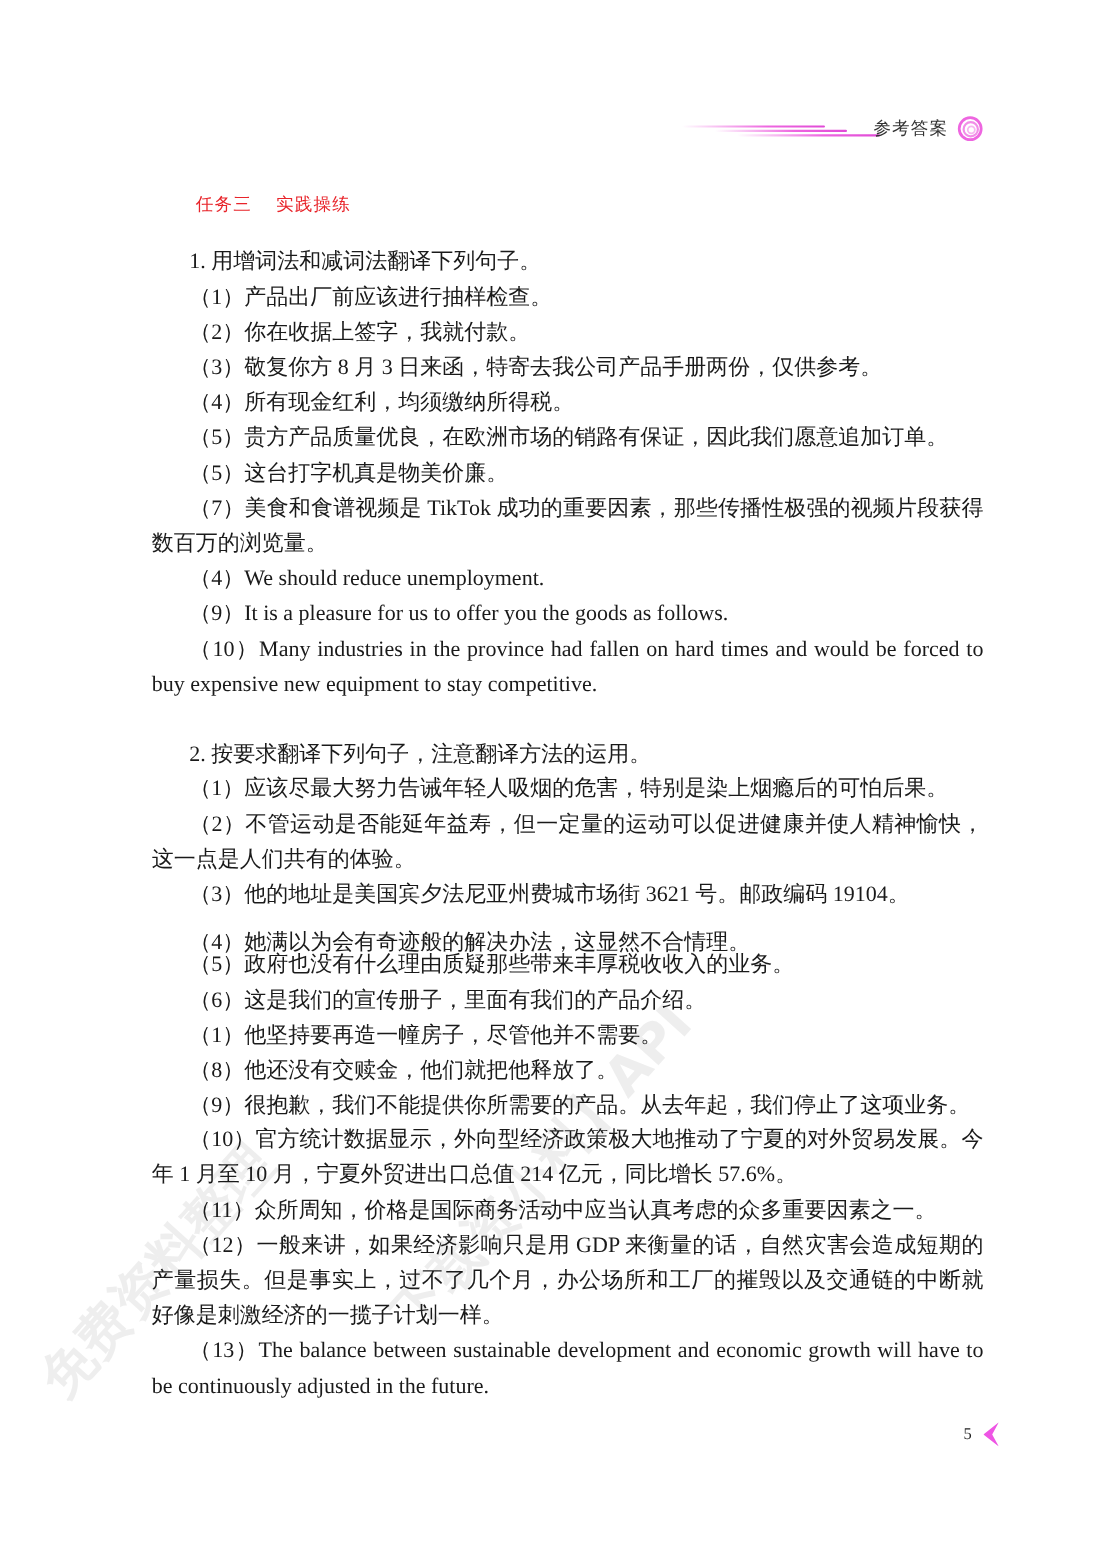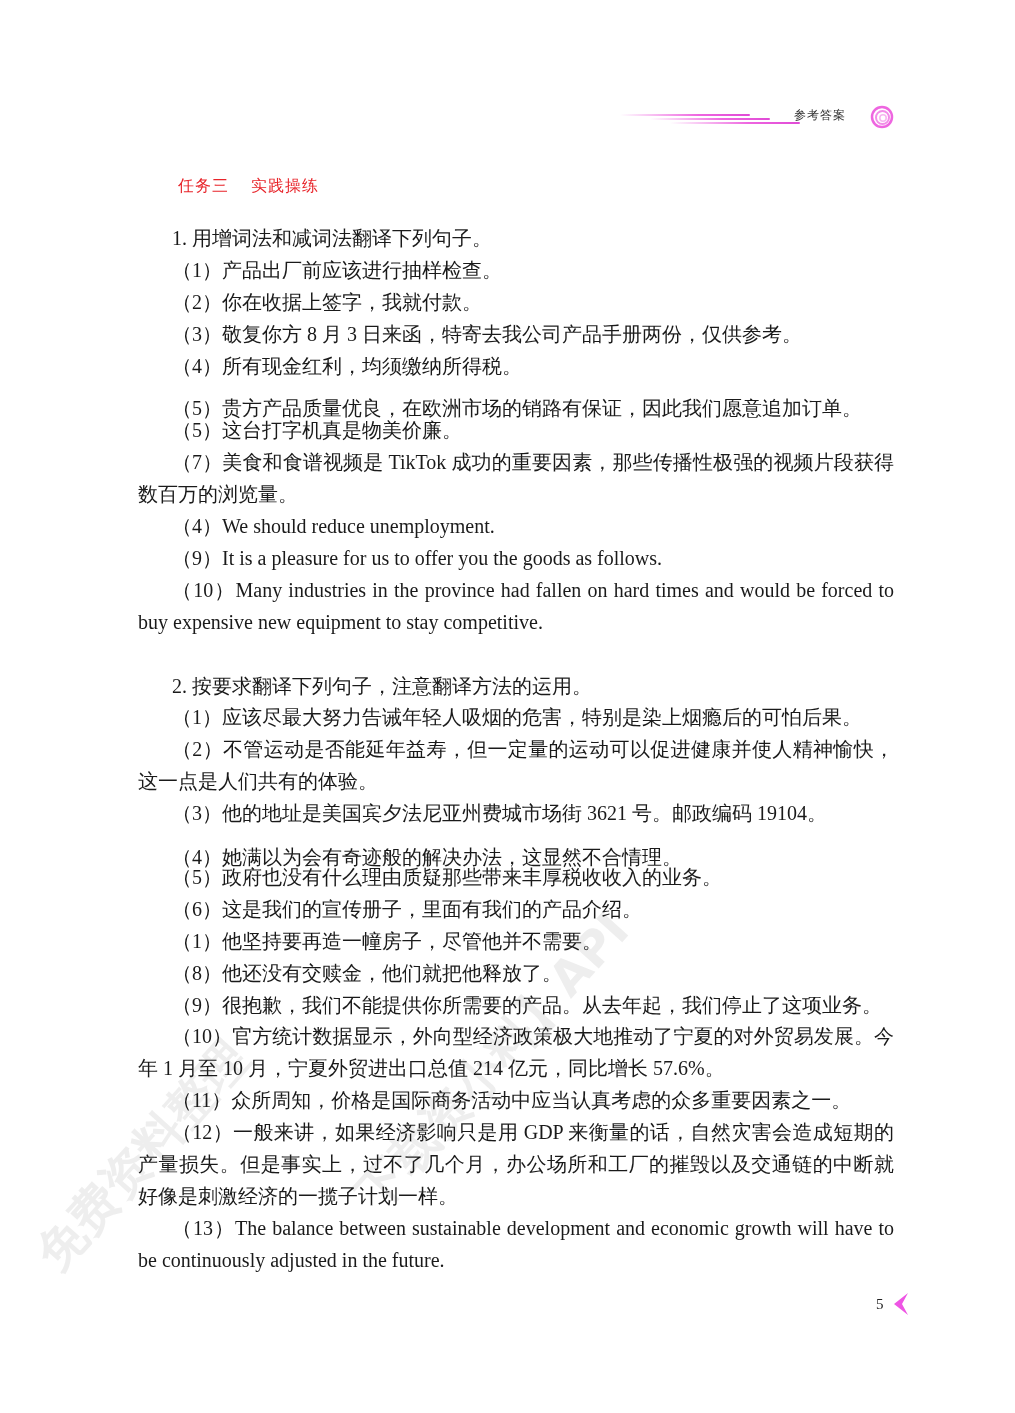--- a/index.html
+++ b/index.html
@@ -4,21 +4,21 @@
   <style>
     html, body { margin: 0; padding: 0; background: #ffffff; }
     body {
       width: 1015px; height: 1413px; position: relative; overflow: hidden;
       font-family: "DejaVu Serif", "Liberation Serif", serif;
       color: #1a1a1a;
     }
     .header-band { position: absolute; left: 620px; top: 108px; width: 180px; height: 20px; }
     .header-band .line { position: absolute; height: 2px; border-radius: 1px;
       background: linear-gradient(to right, rgba(240,120,230,0), #ee66e0 60%, #e04ad6); }
-    .header-label { position: absolute; left: 794px; top: 107px; font-size: 12px; color: #333; letter-spacing: 1px; }
+    .header-label { position: absolute; left: 794px; top: 107px; font-size: 16px; color: #333; letter-spacing: 1px; }
     .header-swirl { position: absolute; left: 870px; top: 105px; width: 24px; height: 24px; }
 
     .watermark { position: absolute; left: 90px; top: 140px; width: 1200px; height: 1300px; pointer-events: none; }
     .watermark span { position: absolute; font-family: "DejaVu Sans", sans-serif; font-weight: bold;
       color: rgba(150,150,150,0.16); transform-origin: left bottom; transform: rotate(-48deg); white-space: nowrap; }
     .section-title { position: absolute; left: 178px; top: 176px; font-size: 16px; color: #e8242a;
       font-family: "DejaVu Sans", "Liberation Sans", sans-serif; letter-spacing: 1px; }
     .section-title .gap { display: inline-block; width: 22px; }
 
     .p { position: absolute; left: 138px; width: 756px; font-size: 20px; line-height: 32px;
@@ -49,21 +49,21 @@
 
 <div class="section-title">
   <span>任务三</span><span class="gap"></span><span>实践操练</span>
 </div>
 
 <div class="p" style="top:222px;">1. 用增词法和减词法翻译下列句子。</div>
 <div class="p" style="top:254px;">（1）产品出厂前应该进行抽样检查。</div>
 <div class="p" style="top:286px;">（2）你在收据上签字，我就付款。</div>
 <div class="p" style="top:318px;">（3）敬复你方 8 月 3 日来函，特寄去我公司产品手册两份，仅供参考。</div>
 <div class="p" style="top:350px;">（4）所有现金红利，均须缴纳所得税。</div>
-<div class="p" style="top:382px;margin-top:10px;">（5）贵方产品质量优良，在欧洲市场的销路有保证，因此我们愿意追加订单。</div>
+<div class="p" style="top:382px;">（5）贵方产品质量优良，在欧洲市场的销路有保证，因此我们愿意追加订单。</div>
 <div class="p" style="top:414px;">（5）这台打字机真是物美价廉。</div>
 <div class="p" style="top:446px;">（7）美食和食谱视频是 TikTok 成功的重要因素，那些传播性极强的视频片段获得数百万的浏览量。</div>
 <div class="p" style="top:510px;">（4）We should reduce unemployment.</div>
 <div class="p" style="top:542px;">（9）It is a pleasure for us to offer you the goods as follows.</div>
 <div class="p" style="top:574px;">（10）Many industries in the province had fallen on hard times and would be forced to buy expensive new equipment to stay competitive.</div>
 
 <div class="p" style="top:670px;">2. 按要求翻译下列句子，注意翻译方法的运用。</div>
 <div class="p" style="top:701px;">（1）应该尽最大努力告诫年轻人吸烟的危害，特别是染上烟瘾后的可怕后果。</div>
 <div class="p" style="top:733px;">（2）不管运动是否能延年益寿，但一定量的运动可以促进健康并使人精神愉快，这一点是人们共有的体验。</div>
 <div class="p" style="top:797px;">（3）他的地址是美国宾夕法尼亚州费城市场街 3621 号。邮政编码 19104。</div>

